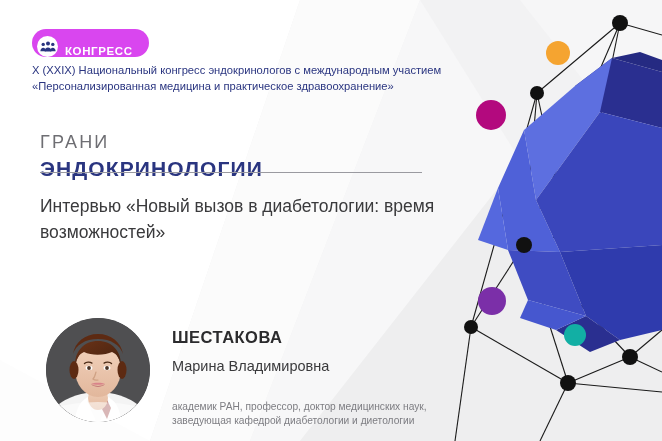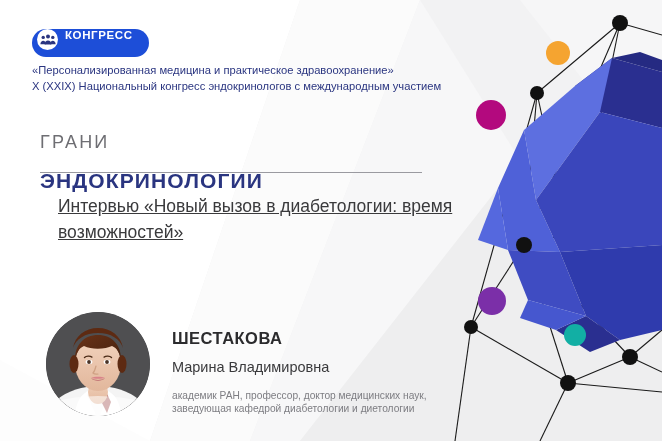--- a/index.html
+++ b/index.html
@@ -46,24 +46,24 @@
     height: 441px;
   }
 
   
   .badge {
     position: absolute;
     left: 32px;
     top: 29px;
     height: 28px;
     display: flex;
-    align-items: flex-start;
+    align-items: flex-end;
     gap: 7px;
     padding: 0 16px 0 5px;
-    background: #1d4ed8;
+    background: #d946ef;
     border-radius: 14px;
   }
   .badge-logo {
     width: 21px;
     height: 21px;
     border-radius: 50%;
     background: #ffffff;
     display: flex;
     align-items: center;
     justify-content: center;
@@ -102,42 +102,41 @@
     font-size: 18px;
     letter-spacing: 2.2px;
     line-height: 21px;
   }
   .section-title-main {
     color: #2a3580;
     font-size: 21px;
     font-weight: bold;
     letter-spacing: 1.1px;
     line-height: 25px;
-    margin-top: 15px;
+    margin-top: 3px;
   }
 
   .divider {
     position: absolute;
     left: 40px;
     top: 172px;
     width: 382px;
     height: 1px;
     background: #9a9aa0;
   }
 
   
   .headline {
     position: absolute;
-    left: 58px;
+    left: 40px;
     top: 193px;
     width: 410px;
     color: #3a3a3c;
     font-size: 17.5px;
     line-height: 26px;
-    text-decoration: underline;
   }
 
   
   .speaker {
     position: absolute;
     left: 46px;
     top: 312px;
     display: flex;
     align-items: center;
   }
@@ -166,21 +165,21 @@
   .speaker-given {
     color: #3a3a3c;
     font-size: 14.5px;
     line-height: 19px;
     margin-top: 10px;
   }
   .speaker-credentials {
     color: #7d7d82;
     font-size: 10.2px;
     line-height: 13.5px;
-    margin-top: 12px;
+    margin-top: 24px;
     width: 262px;
   }
 </style>
 </head>
 <body>
 
 <div class="poster">
 
   <svg class="bg-layer" viewBox="0 0 662 441" xmlns="http://www.w3.org/2000/svg">
     <rect x="0" y="0" width="662" height="441" fill="#f2f2f3"></rect>
@@ -255,22 +254,22 @@
           <circle cx="12.8" cy="3.4" r="1.7" fill="#2a3580"></circle>
           <path d="M0.4 10.2c0-2.2 1.3-3.5 2.8-3.5s2.8 1.3 2.8 3.5z" fill="#2a3580"></path>
           <path d="M4.6 10.6c0-2.6 1.5-4.1 3.4-4.1s3.4 1.5 3.4 4.1z" fill="#2a3580"></path>
           <path d="M10.0 10.2c0-2.2 1.3-3.5 2.8-3.5s2.8 1.3 2.8 3.5z" fill="#2a3580"></path>
         </svg>
       </span>
       <span class="badge-label">КОНГРЕСС</span>
     </div>
 
     <div class="congress-lines">
+      <div class="congress-line">X (XXIX) Национальный конгресс эндокринологов с международным участием</div>
       <div class="congress-line">«Персонализированная медицина и практическое здравоохранение»</div>
-      <div class="congress-line">X (XXIX) Национальный конгресс эндокринологов с международным участием</div>
     </div>
 
     <div class="section-title">
       <div class="section-title-top">ГРАНИ</div>
       <div class="section-title-main">ЭНДОКРИНОЛОГИИ</div>
     </div>
 
     <div class="divider"></div>
 
     <div class="headline">Интервью «Новый вызов в диабетологии: время возможностей»</div>

